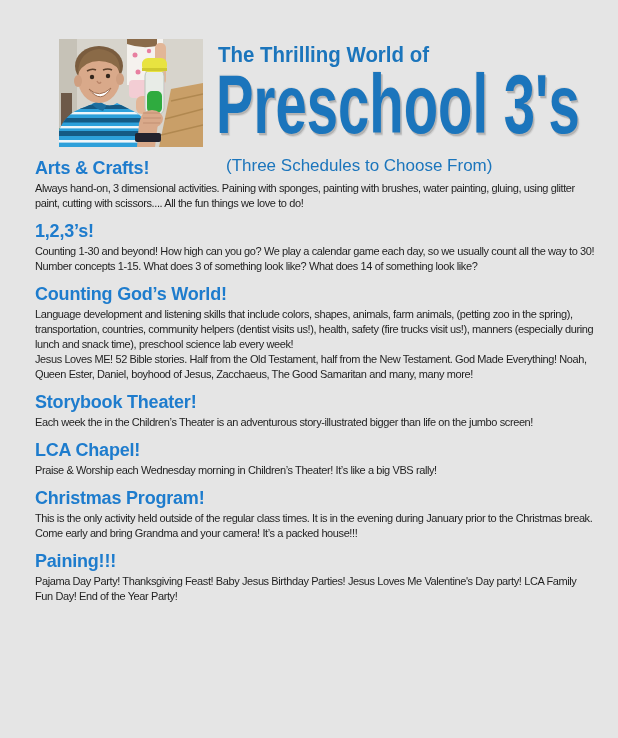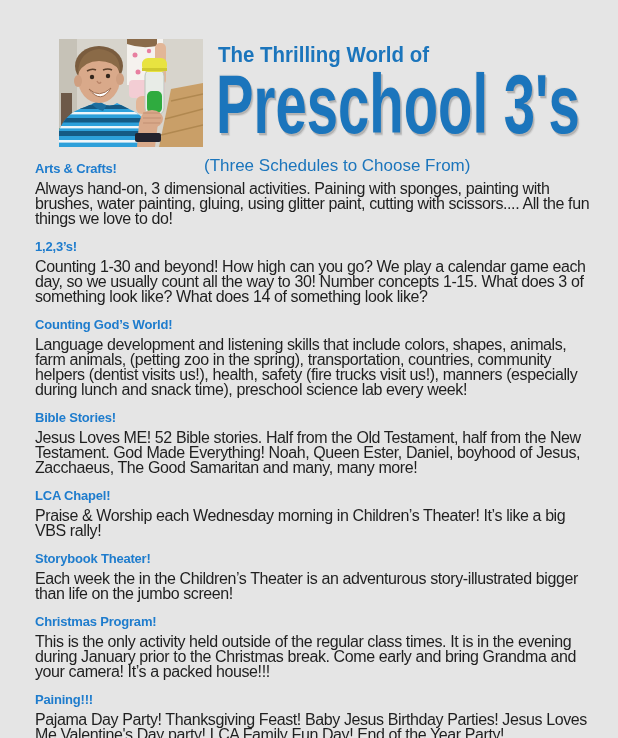--- a/index.html
+++ b/index.html
@@ -25,39 +25,39 @@
   }
   .title2 {
     position:absolute; left:216px; top:62px;
     font-size:84px; font-weight:bold; line-height:1;
     color:var(--title-blue,#1b75bc);
     transform:scaleX(0.67); transform-origin:left top;
     white-space:nowrap; letter-spacing:0px;
     text-shadow:2px 2px 0 rgba(145,145,145,0.45), 3px 3px 1px rgba(170,170,170,0.35), -1px -1px 0 rgba(205,205,205,0.5);
   }
   .subtitle {
-    position:absolute; left:204px; top:156px;
+    position:absolute; left:226px; top:156px;
     font-size:17px; color:var(--title-blue,#1b75bc);
     white-space:nowrap;
   }
   
   .content {
     position:absolute; left:35px; top:161px;
     width:560px;
   }
   .section h2 {
     margin:13px 0 5px 0;
-    font-size:13px; font-weight:bold; line-height:15px;
+    font-size:18px; font-weight:bold; line-height:15px;
     letter-spacing:-0.2px;
     color:var(--heading-blue,#1e7ccd);
   }
   .section:first-child h2 { margin-top:0; }
   .section p {
     margin:0;
-    font-size:16px; line-height:15px; letter-spacing:-0.4px;
+    font-size:11px; line-height:15px; letter-spacing:-0.4px;
     color:var(--body-text,#1f1f1f);
   }
 </style>
 </head>
 <body>
 
 <div class="page">
 
   <div class="photo-wrap" title="Smiling preschool boy in a blue striped shirt holding a bottle of green liquid with a yellow cap; another child in a white floral dress stands behind him in a classroom">
     <svg viewBox="0 0 144 108" preserveAspectRatio="none">
@@ -138,30 +138,29 @@
     </div>
     <div class="section">
       <h2>1,2,3’s!</h2>
       <p>Counting 1-30 and beyond! How high can you go? We play a calendar game each day, so we usually count all the way to 30! Number concepts 1-15. What does 3 of something look like? What does 14 of something look like?</p>
     </div>
     <div class="section">
       <h2>Counting God’s World!</h2>
       <p>Language development and listening skills that include colors, shapes, animals, farm animals, (petting zoo in the spring), transportation, countries, community helpers (dentist visits us!), health, safety (fire trucks visit us!), manners (especially during lunch and snack time), preschool science lab every week!</p>
     </div>
     <div class="section">
-      <h2>Bible Stories!</h2>
       <p>Jesus Loves ME!  52 Bible stories. Half from the Old Testament, half from the New Testament. God Made Everything! Noah, Queen Ester, Daniel, boyhood of Jesus, Zacchaeus, The Good Samaritan and many, many more!</p>
+    </div>
+    <div class="section">
+      <h2>Storybook Theater!</h2>
+      <p>Each week the in the Children’s Theater is an adventurous story-illustrated bigger than life on the jumbo screen!</p>
     </div>
     <div class="section">
       <h2>LCA Chapel!</h2>
       <p>Praise &amp; Worship each Wednesday morning in Children’s Theater!  It’s like a big VBS rally!</p>
-    </div>
-    <div class="section">
-      <h2>Storybook Theater!</h2>
-      <p>Each week the in the Children’s Theater is an adventurous story-illustrated bigger than life on the jumbo screen!</p>
     </div>
     <div class="section">
       <h2>Christmas Program!</h2>
       <p>This is the only activity held outside of the regular class times.  It is in the evening during January prior to the Christmas break. Come early and bring Grandma and your camera! It’s a packed house!!!</p>
     </div>
     <div class="section">
       <h2>Paining!!!</h2>
       <p>Pajama Day Party! Thanksgiving Feast! Baby Jesus Birthday Parties! Jesus Loves Me Valentine's Day party! LCA Family Fun Day! End of the Year Party!</p>
     </div>
   </div>

